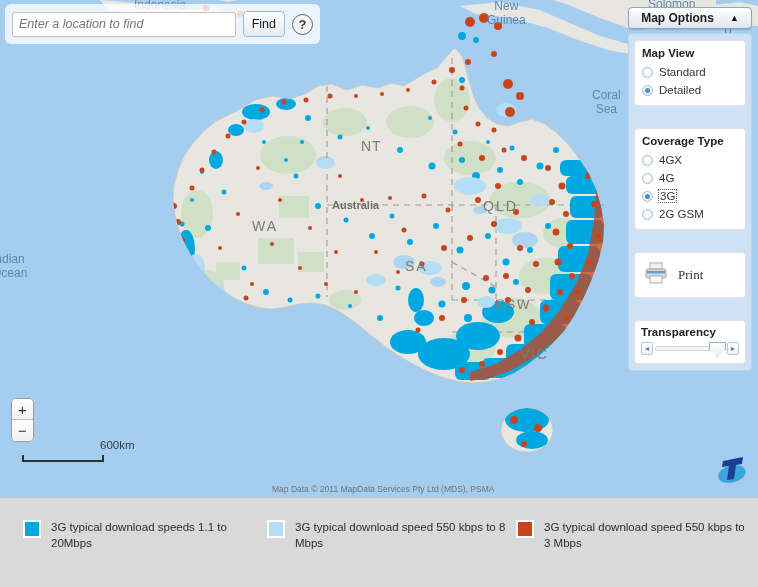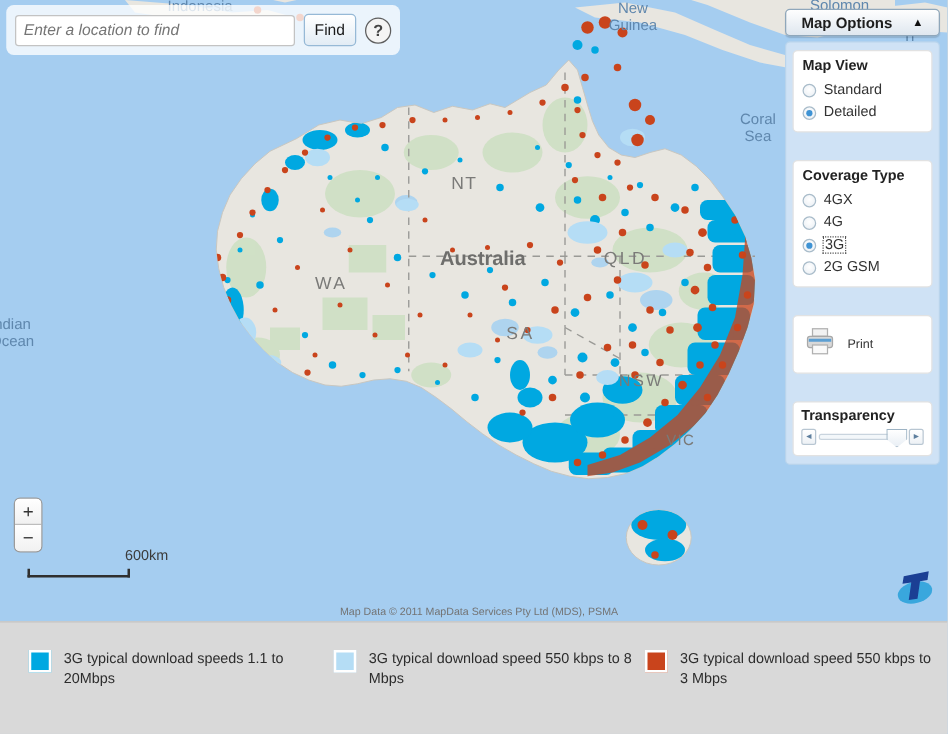--- a/index.html
+++ b/index.html
@@ -38,27 +38,27 @@
   #lbl-solomon{ left: 648px; top: -3px; }
   #lbl-east   { left: 722px; top: 10px; line-height:13px;}
 
   
   .land-label {
     position: absolute;
     color: #7a7a78;
     font-family: "Liberation Sans", sans-serif;
     pointer-events: none;
   }
-  #lbl-australia { left: 352px; top: 199px; font-size: 16px; font-weight: bold; color:#6e6e6c; }
+  #lbl-australia { left: 332px; top: 199px; font-size: 11px; font-weight: bold; color:#6e6e6c; }
   #lbl-nt  { left: 361px; top: 138px; font-size: 14px; letter-spacing:1px;}
   #lbl-wa  { left: 252px; top: 218px; font-size: 14px; letter-spacing:2px;}
   #lbl-qld { left: 483px; top: 198px; font-size: 14px; letter-spacing:2px;}
   #lbl-sa  { left: 405px; top: 258px; font-size: 14px; letter-spacing:2px;}
   #lbl-nsw { left: 495px; top: 297px; font-size: 13px; letter-spacing:2px;}
-  #lbl-vic { left: 533px; top: 345px; font-size: 12px; letter-spacing:1px;}
+  #lbl-vic { left: 520px; top: 345px; font-size: 15px; letter-spacing:1px;}
 
   
   #search-bar {
     position: absolute; left: 5px; top: 4px;
     width: 315px; height: 40px;
     background: rgba(255,255,255,0.78);
     border-radius: 6px;
     display: flex; align-items: center;
     padding: 0 7px;
     gap: 7px;
@@ -197,21 +197,21 @@
   }
   .radio-label {
     font-size: 11.5px; color: #333;
     font-family: "Liberation Sans", sans-serif;
   }
   .radio-label.focused {
     outline: 1px dotted #555;
     padding: 0 1px;
   }
   #print-card { display: flex; align-items: center; gap: 10px; padding: 9px 9px; }
-  #print-label { font-size: 10px; color:#333; font-family:Liberation Sans, sans-serif; }
+  #print-label { font-size: 13px; color:#333; font-family:Liberation Serif, serif; }
 
   #transparency-card { padding: 5px 6px 8px 6px; }
   #transparency-slider { display: flex; align-items: center; gap: 2px; margin-top: 3px; }
   .slider-arrow {
     width: 12px; height: 13px;
     border: 1px solid #b8c6d2;
     border-radius: 2px;
     background: linear-gradient(#ffffff,#edf1f5);
     display: flex; align-items: center; justify-content: center;
     font-size: 7px; color: #5e7f9e; cursor: pointer;

